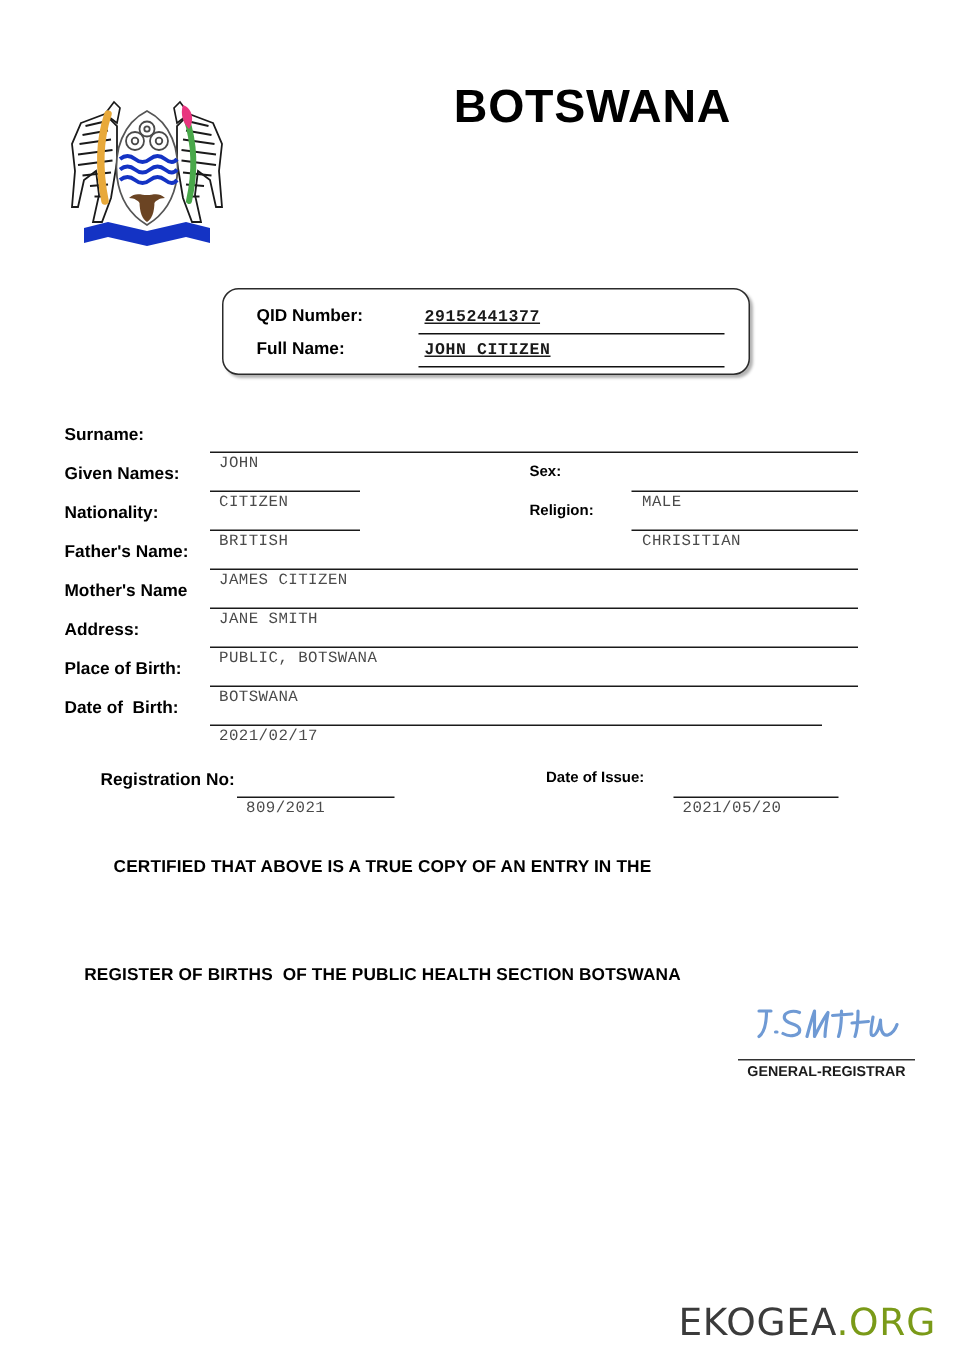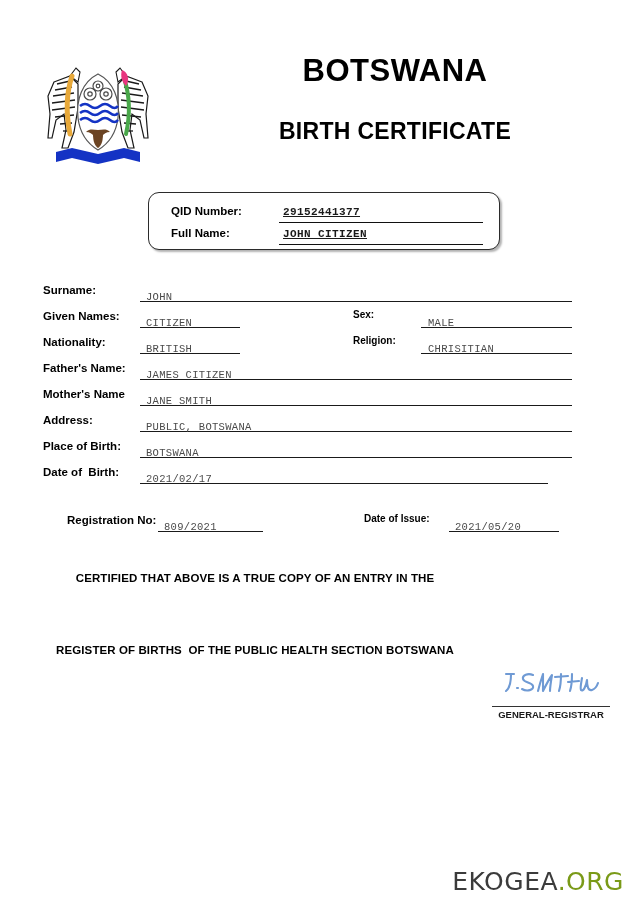--- a/index.html
+++ b/index.html
@@ -122,21 +122,21 @@
     position: absolute;
     left: 0;
     top: 2px;
     font-size: 11.5px;
     font-weight: bold;
     white-space: pre;
     color: #000;
   }
   .f-value {
     position: absolute;
-    top: 9px;
+    top: 21px;
     font-size: 10.5px;
     font-family: "Liberation Mono", monospace;
     color: #4a4a4a;
     white-space: pre;
     letter-spacing: 0.3px;
   }
   .f-line {
     position: absolute;
     height: 0;
     border-bottom: 1.1px solid #1a1a1a;
@@ -272,21 +272,20 @@
         <path d="M-12 -4 C-8 -8, -4 -6, 0 -6 C4 -6, 8 -8, 12 -4 C8 -4, 6 -2, 4 0 L-4 0 C-6 -2, -8 -4, -12 -4 Z" fill="#6b4423"></path>
         <path d="M-5 -2 C-5 6, -3 10, 0 12 C3 10, 5 6, 5 -2 Z" fill="#6b4423"></path>
       </g>
 
       <path d="M14 92 L30 88 L56 94 L82 88 L98 92 L98 102 L82 98 L56 104 L30 98 L14 102 Z" fill="#1433c4"></path>
     </svg>
   </div>
 
   <div class="title-block">
     <div class="country-title">BOTSWANA</div>
-    <div class="doc-title">BIRTH CERTIFICATE</div>
   </div>
 </div>
 
 <div class="qid-box">
   <div class="qid-row r1">
     <span class="qid-label">QID Number:</span>
     <span class="qid-underline"></span>
     <span class="qid-value">29152441377</span>
   </div>
   <div class="qid-row r2">

